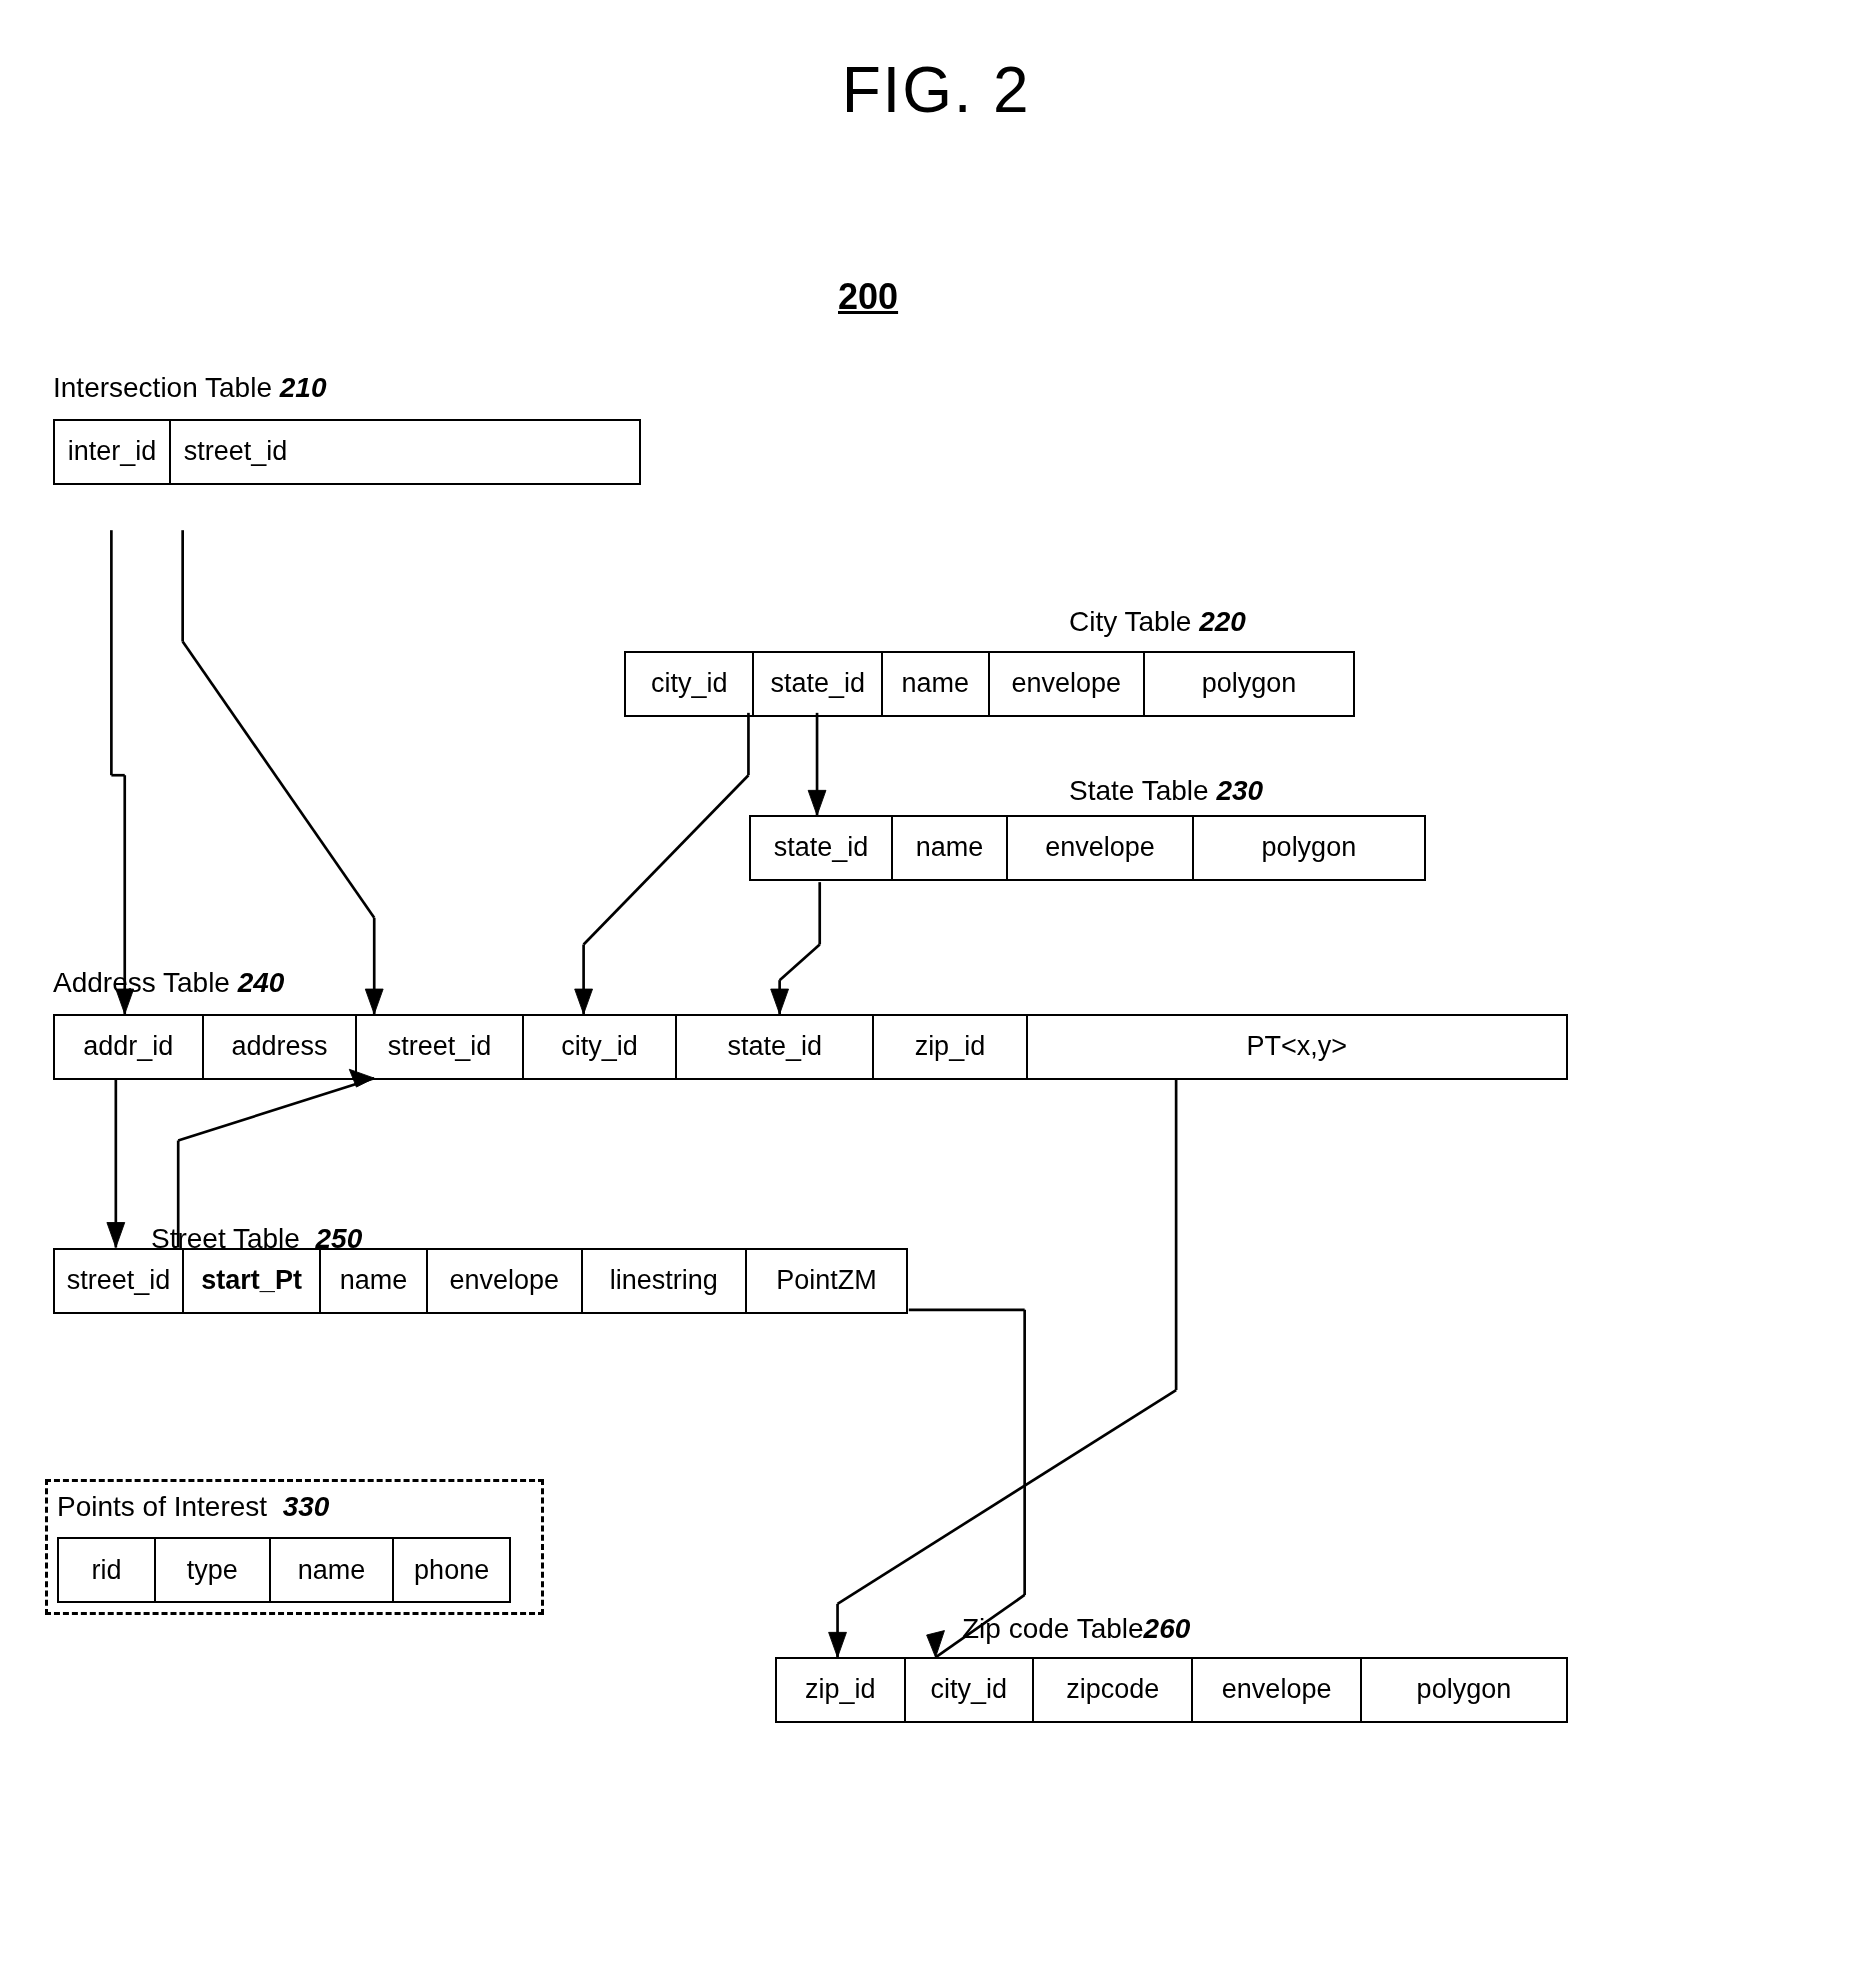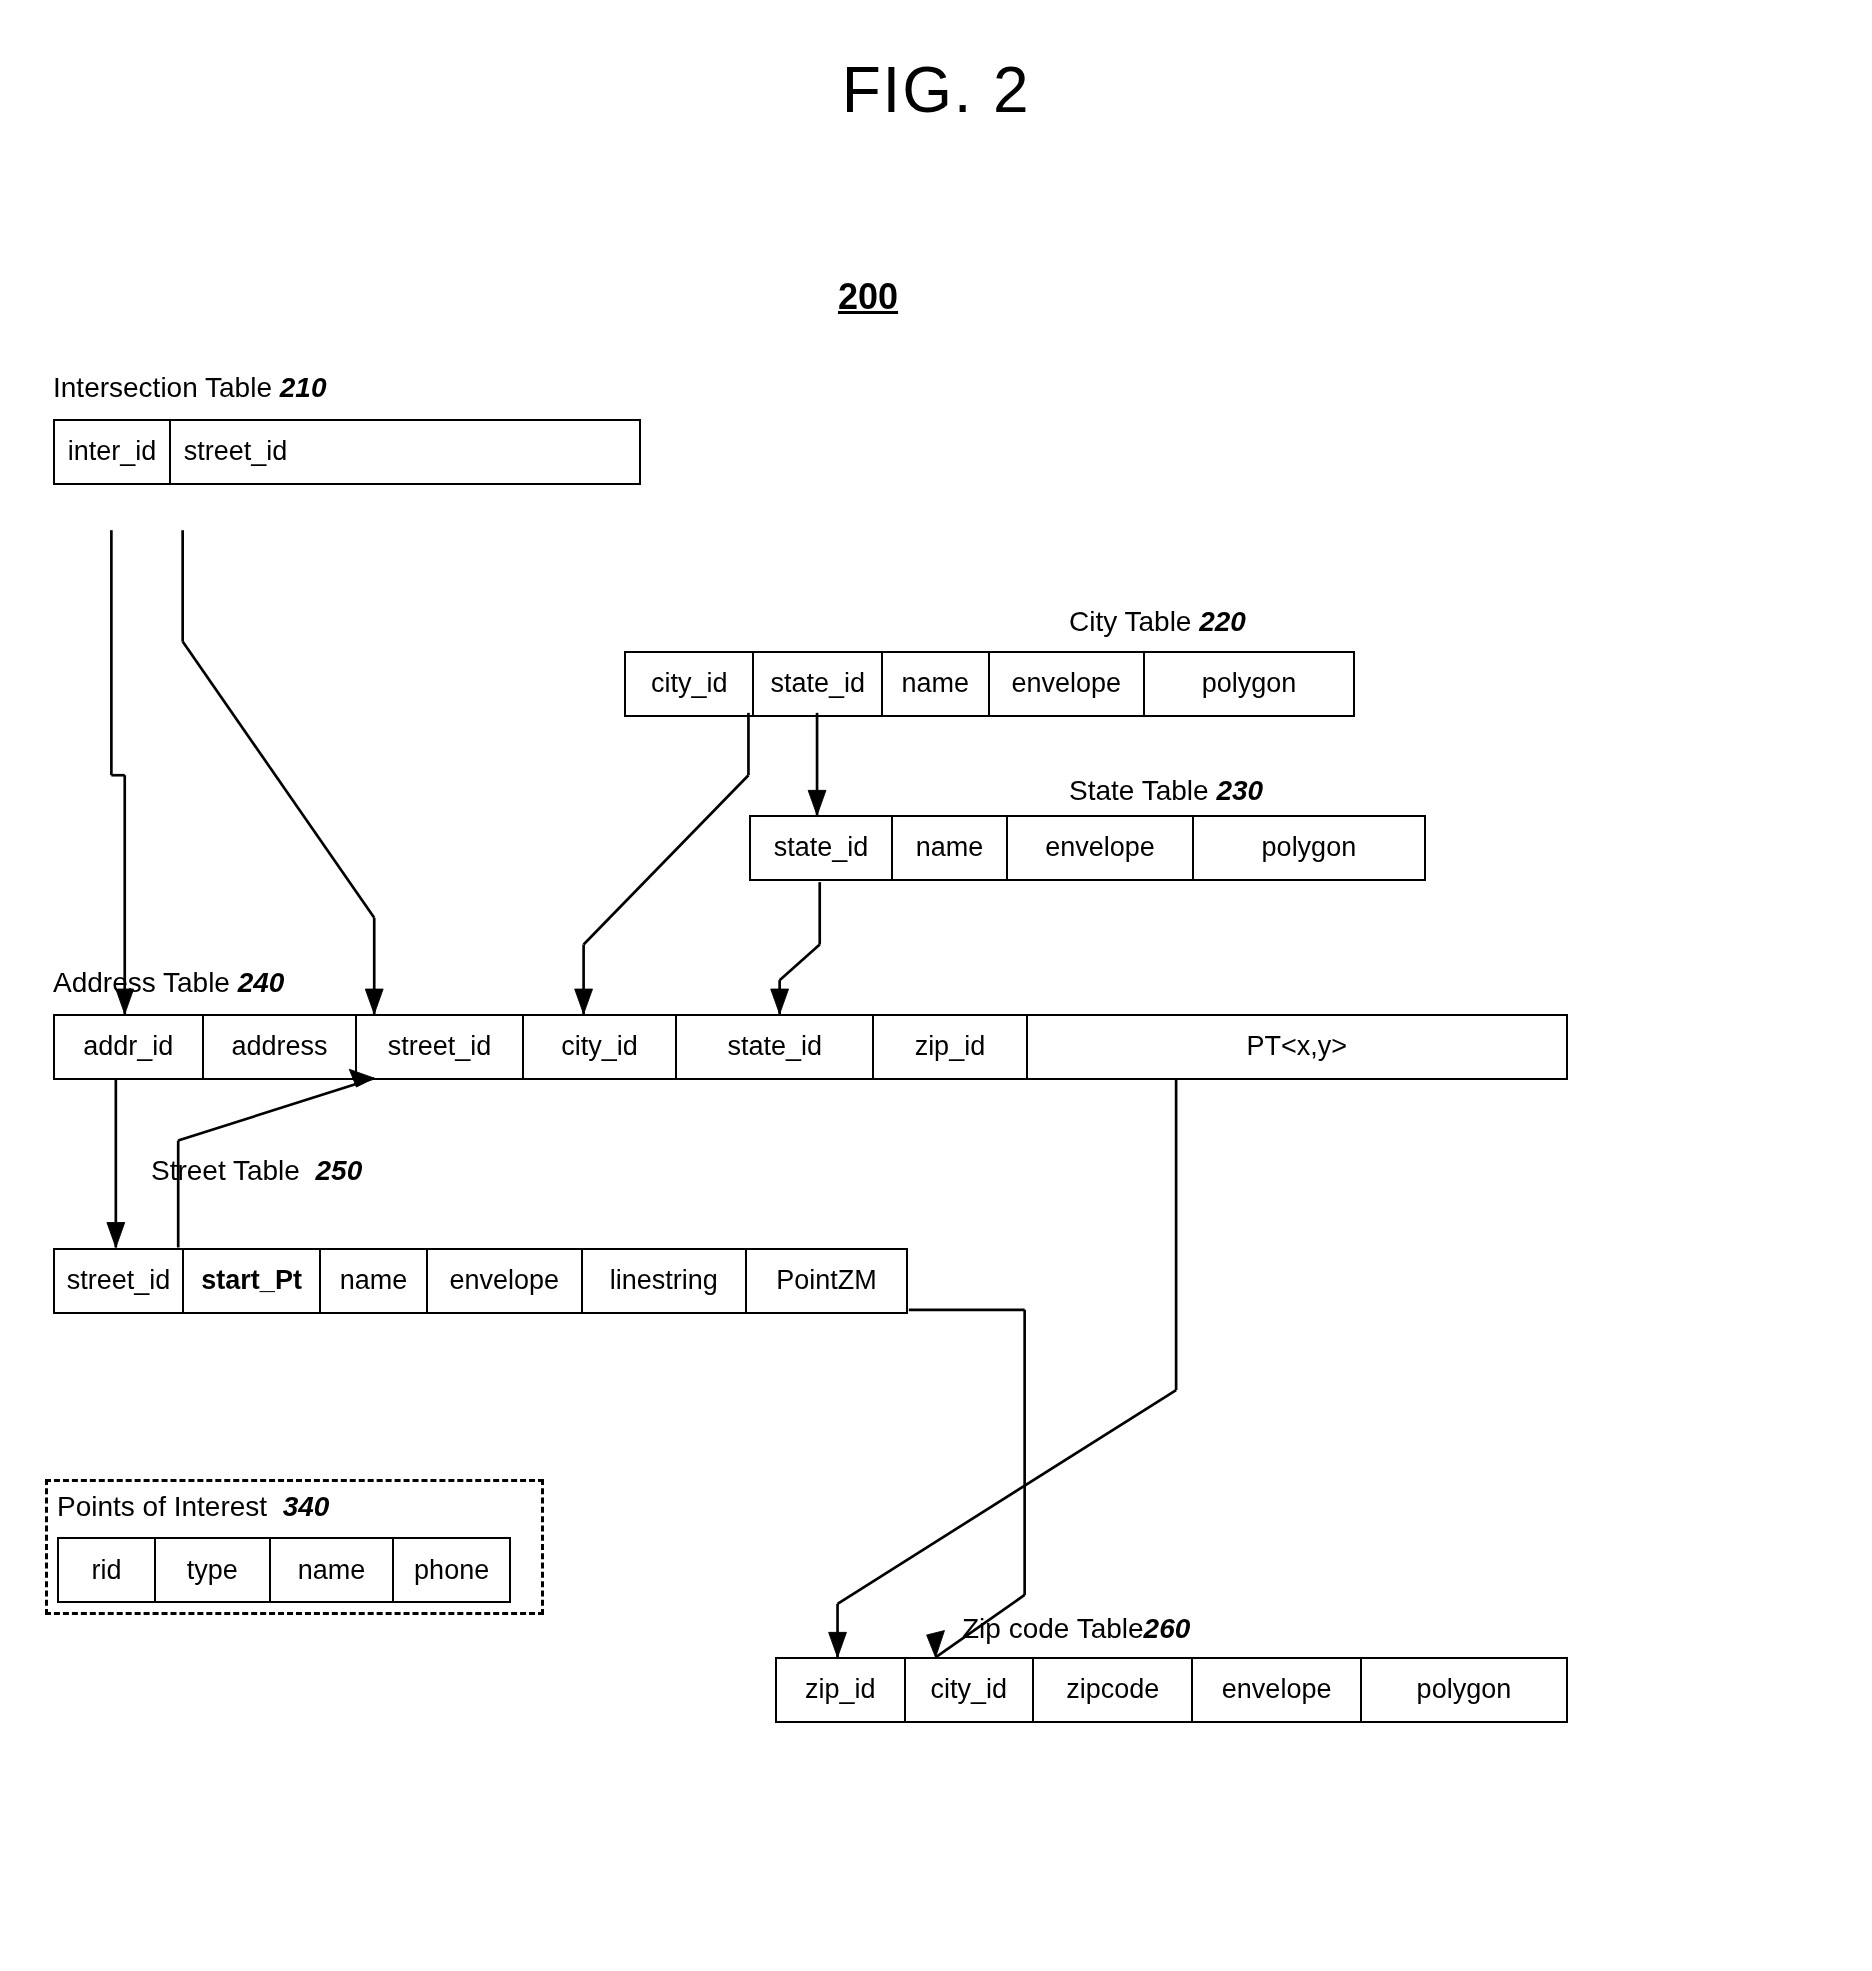--- a/index.html
+++ b/index.html
@@ -131,36 +131,36 @@
 <div class="db-table" style="top: 1014px; left: 53px; width: 1515px;">
   <div class="cell" style="width:151px;">addr_id</div>
   <div class="cell" style="width:156px;">address</div>
   <div class="cell" style="width:169px;">street_id</div>
   <div class="cell" style="width:156px;">city_id</div>
   <div class="cell" style="width:200px;">state_id</div>
   <div class="cell" style="width:156px;">zip_id</div>
   <div class="cell" style="width:548px;">PT&lt;x,y&gt;</div>
 </div>
 
-<div class="table-label" style="top: 1155px; left: 151px;">
+<div class="table-label" style="top: 1223px; left: 151px;">
   Street Table &nbsp;<span class="table-num">250</span>
 </div>
 
 <div class="db-table" style="top: 1248px; left: 53px; width: 855px;">
   <div class="cell" style="width:129px;">street_id</div>
   <div class="cell" style="width:138px;font-weight:bold;">start_Pt</div>
   <div class="cell" style="width:107px;">name</div>
   <div class="cell" style="width:156px;">envelope</div>
   <div class="cell" style="width:165px;">linestring</div>
   <div class="cell" style="width:160px;">PointZM</div>
 </div>
 
 <div class="dashed-box" style="top: 1479px; left: 45px; width: 499px;">
   <div class="table-label" style="position:relative; top:0; left:0; margin-bottom:14.3px;">
-    Points of Interest &nbsp;<span class="table-num">340</span>
+    Points of Interest &nbsp;<span class="table-num">330</span>
   </div>
   <div class="db-table" style="position:relative; top:0; left:0; width:454px;">
     <div class="cell" style="width:98px;">rid</div>
     <div class="cell" style="width:116px;">type</div>
     <div class="cell" style="width:125px;">name</div>
     <div class="cell" style="width:116px;">phone</div>
   </div>
 </div>
 
 <div class="table-label" style="top: 1613px; left: 962px;">

